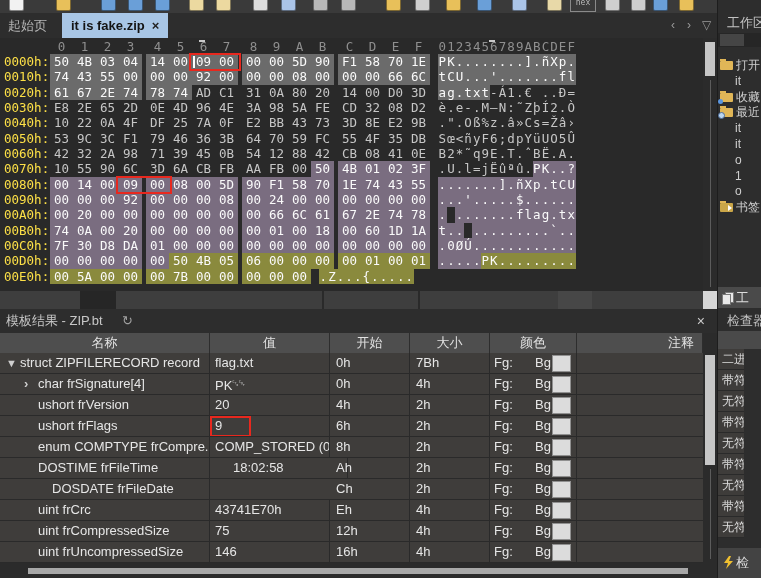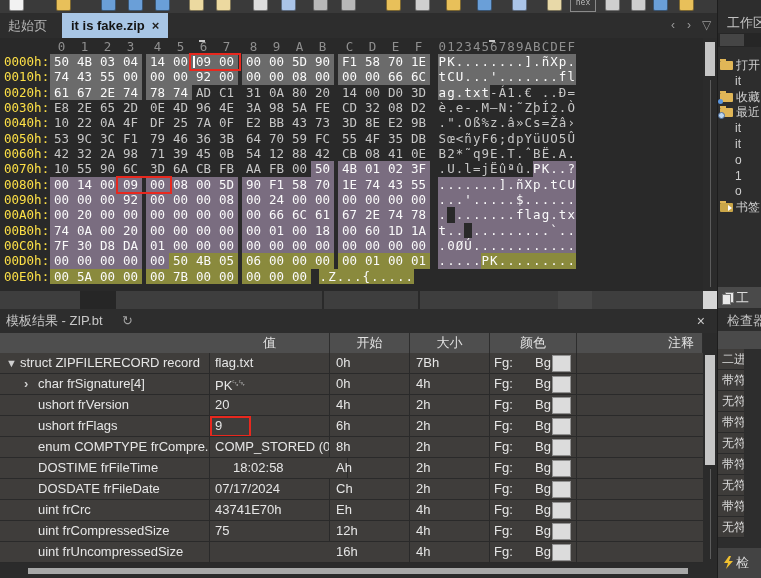--- a/index.html
+++ b/index.html
@@ -212,20 +212,21 @@
     <div class="corner" style="left:703px;top:0;width:14px;height:18px;"></div>
   </div>
 
   <div class="tpl-title">
     <span class="tpl-title-text">模板结果 - ZIP.bt</span>
     <span class="tpl-refresh" style="left:122px;">↻</span>
     <span class="tpl-close">×</span>
   </div>
 
   <div class="tpl-header">
+    <div class="th" style="left:0;width:210px;">名称</div>
     <div class="th" style="left:210px;width:120px;">值</div>
     <div class="th" style="left:330px;width:80px;">开始</div>
     <div class="th" style="left:410px;width:80px;">大小</div>
     <div class="th" style="left:490px;width:87px;">颜色</div>
     <div class="th" style="left:577px;width:126px;text-align:right;padding-right:8px;">注释</div>
   </div>
 
   <div class="tpl-rows" id="tplRows">
       <div class="tpl-row">
         <div class="tc" style="left: 0px; width: 210px;"><span class="arr" style="left: 6px;">▼</span><span style="margin-left: 20px;">struct ZIPFILERECORD record</span></div>
@@ -293,22 +294,21 @@
         <div class="tc" style="left: 330px; width: 80px; padding-left: 6px; box-sizing: border-box;">Ah</div>
         <div class="tc" style="left: 410px; width: 80px; padding-left: 6px; box-sizing: border-box;">2h</div>
         <div class="tc" style="left: 490px; width: 87px;">
           <span class="fgl">Fg:</span>
           <span class="bgl">Bg:</span>
           <span class="swatch"></span>
         </div>
         <div class="tc" style="left: 577px; width: 126px; border-right: none;"></div>
       </div>
       <div class="tpl-row">
-        <div class="tc" style="left: 0px; width: 210px;"><span style="margin-left: 38px;">DOSDATE frFileDate</span></div>
-        <div class="tc" style="left: 210px; width: 120px;"><span style="padding-left: 5px;">07/17/2024</span></div>
+        <div class="tc" style="left: 0px; width: 210px;"><span style="margin-left: 52px;">DOSDATE frFileDate</span></div>
         <div class="tc" style="left: 330px; width: 80px; padding-left: 6px; box-sizing: border-box;">Ch</div>
         <div class="tc" style="left: 410px; width: 80px; padding-left: 6px; box-sizing: border-box;">2h</div>
         <div class="tc" style="left: 490px; width: 87px;">
           <span class="fgl">Fg:</span>
           <span class="bgl">Bg:</span>
           <span class="swatch"></span>
         </div>
         <div class="tc" style="left: 577px; width: 126px; border-right: none;"></div>
       </div>
       <div class="tpl-row">
@@ -330,20 +330,21 @@
         <div class="tc" style="left: 410px; width: 80px; padding-left: 6px; box-sizing: border-box;">4h</div>
         <div class="tc" style="left: 490px; width: 87px;">
           <span class="fgl">Fg:</span>
           <span class="bgl">Bg:</span>
           <span class="swatch"></span>
         </div>
         <div class="tc" style="left: 577px; width: 126px; border-right: none;"></div>
       </div>
       <div class="tpl-row">
         <div class="tc" style="left: 0px; width: 210px;"><span style="margin-left: 38px;">uint frUncompressedSize</span></div>
+        <div class="tc" style="left: 210px; width: 120px;"><span style="padding-left: 5px;">146</span></div>
         <div class="tc" style="left: 330px; width: 80px; padding-left: 6px; box-sizing: border-box;">16h</div>
         <div class="tc" style="left: 410px; width: 80px; padding-left: 6px; box-sizing: border-box;">4h</div>
         <div class="tc" style="left: 490px; width: 87px;">
           <span class="fgl">Fg:</span>
           <span class="bgl">Bg:</span>
           <span class="swatch"></span>
         </div>
         <div class="tc" style="left: 577px; width: 126px; border-right: none;"></div>
       </div>
     </div>

